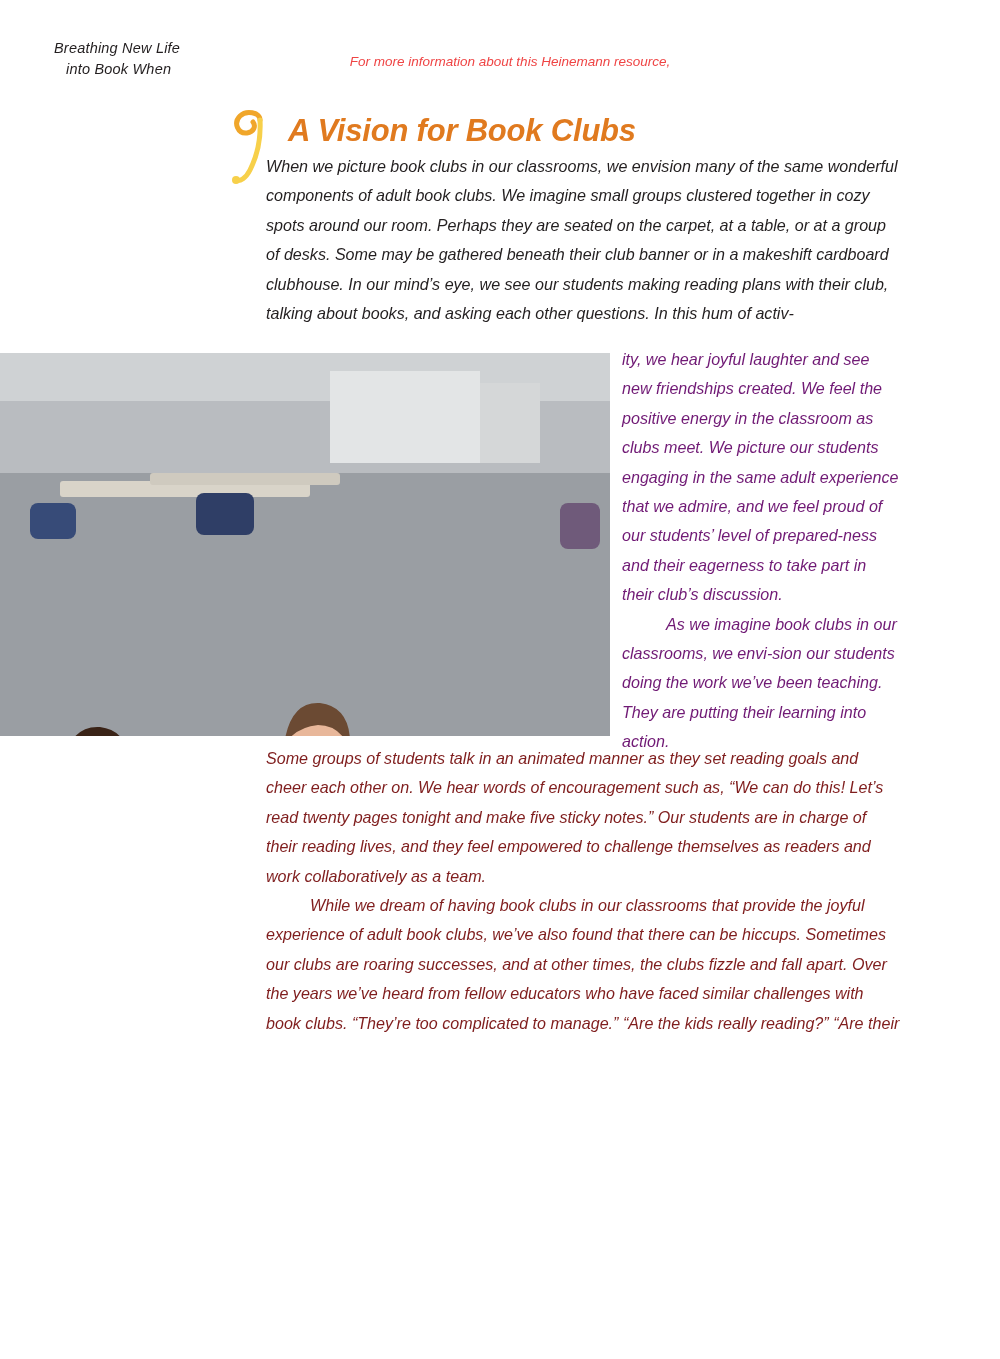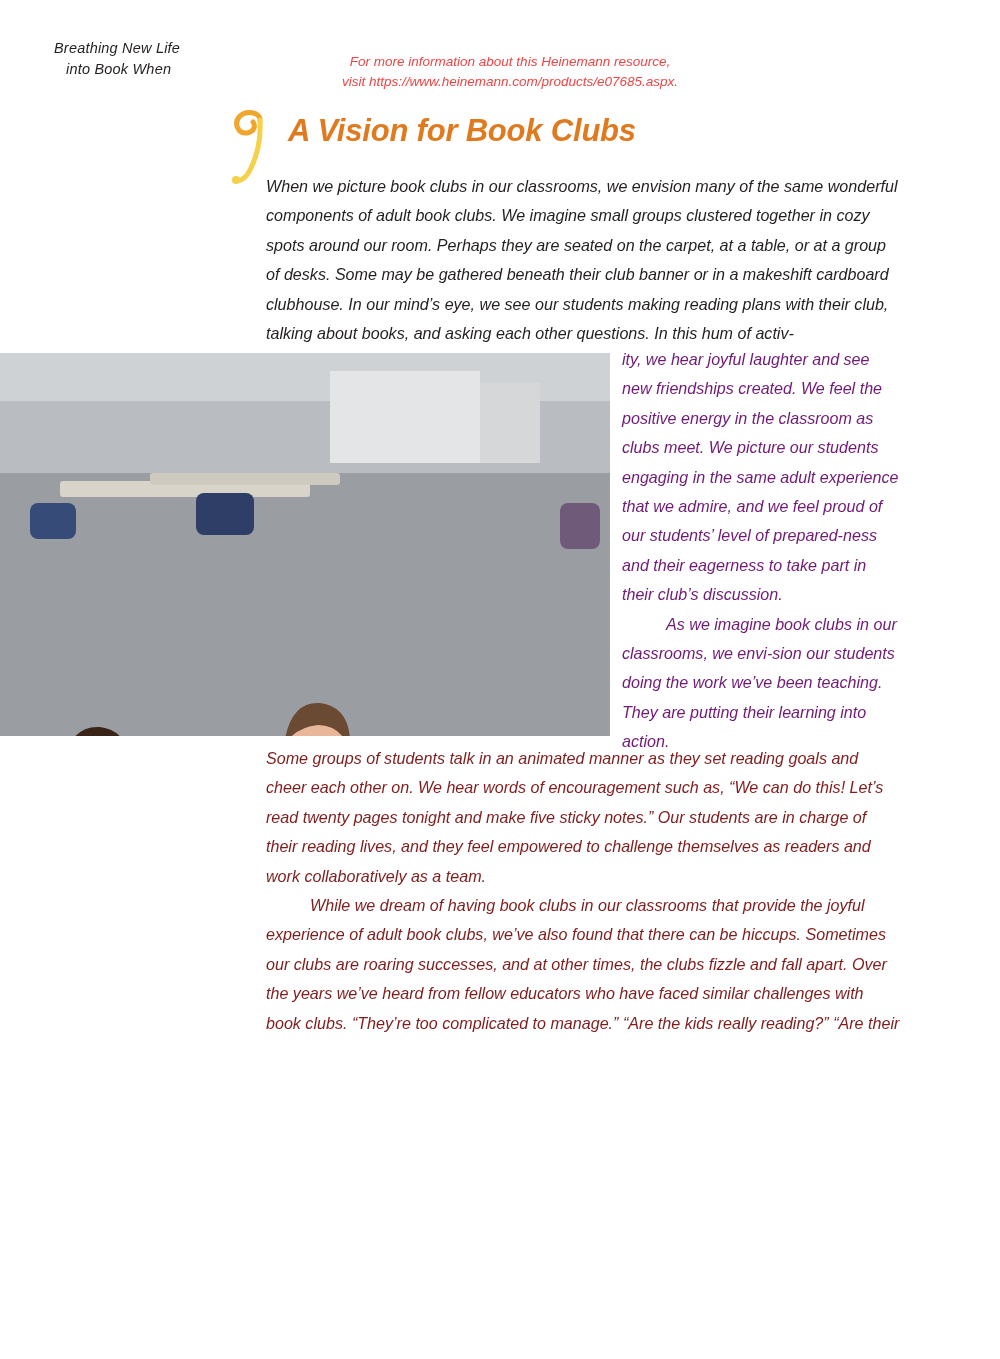--- a/index.html
+++ b/index.html
@@ -71,21 +71,20 @@
   
   .col-full {
     position: absolute;
     left: 266px;
     top: 152px;
     width: 634px;
     font-size: 16.1px;
     line-height: 29.4px;
     text-align: left;
     color: #231f20;
-    margin-top: 20px;
   }
   .col-right {
     position: absolute;
     left: 622px;
     top: 345px;
     width: 278px;
     font-size: 16.1px;
     line-height: 29.4px;
     color: #701a75;
   }
@@ -134,21 +133,20 @@
 
 <div class="page">
 
   <div class="running-head">
     <div class="line1">Breathing New Life</div>
     <div class="line2">into Book When</div>
   </div>
 
   <div class="notice">
     <div>For more information about this Heinemann resource,</div>
-    <div>visit https://www.heinemann.com/products/e07685.aspx.</div>
   </div>
 
   <div class="title-swirl">
     <svg width="56" height="80" viewBox="0 0 56 80">
       <path d="M30 12 C30 4, 16 2, 10 8 C3 15, 8 26, 17 25 C24 24, 26 18, 23 14" fill="none" stroke="#f0a62a" stroke-width="5" stroke-linecap="round"></path>
       <path d="M30 12 C31 30, 27 48, 20 62 C16 70, 10 74, 6 72" fill="none" stroke="#f7d04a" stroke-width="5" stroke-linecap="round"></path>
       <circle cx="6" cy="72" r="4" fill="#f7d04a"></circle>
     </svg>
   </div>
 

